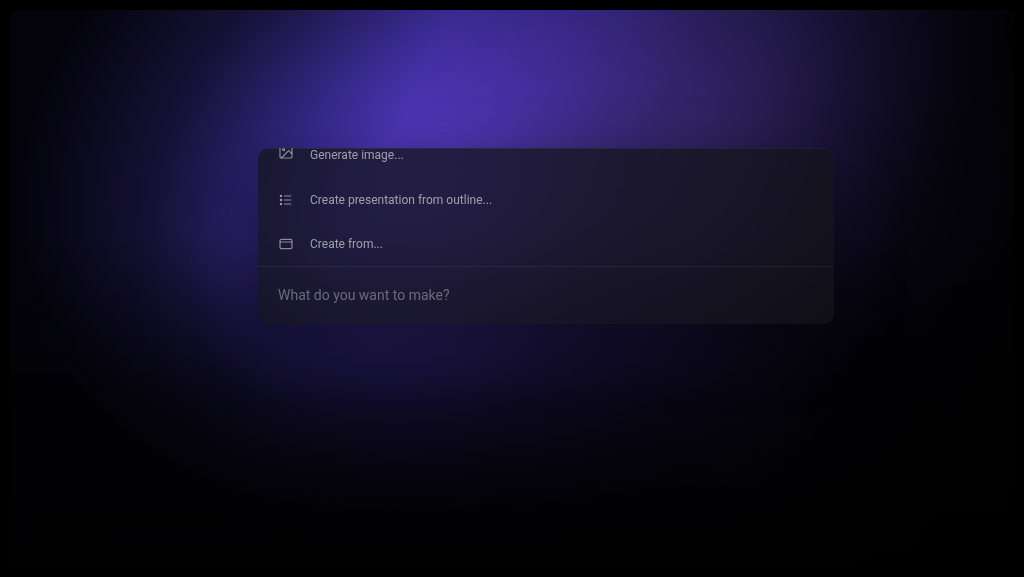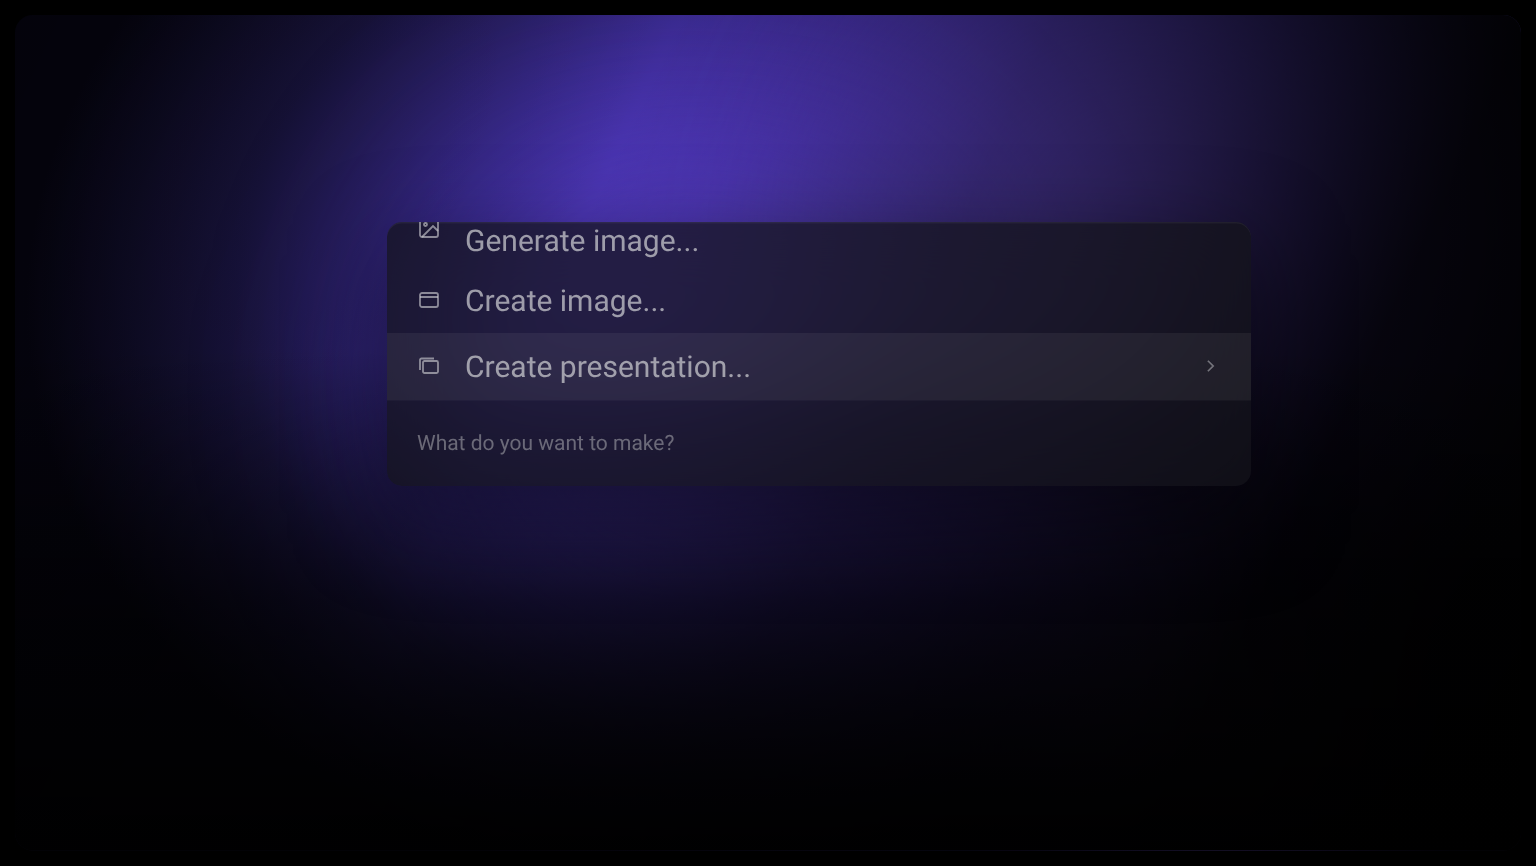--- a/index.html
+++ b/index.html
@@ -91,21 +91,21 @@
     }
 
     .menu-item {
       display: flex;
       align-items: center;
       height: 44px;
       padding: 0 20px;
       cursor: pointer;
       gap: 16px;
       color: rgba(200, 200, 205, 0.75);
-      font-size: 20px;
+      font-size: 12px;
     }
 
     .menu-item.partial {
       height: 30px;
       padding-top: 0;
       align-items: flex-start;
     }
 
     .menu-item.partial .icon-holder {
       margin-top: -4px;
@@ -181,46 +181,45 @@
         <span class="icon-holder">
           <svg viewBox="0 0 24 24" fill="none" stroke="currentColor" stroke-width="1.8">
             <rect x="3" y="3" width="18" height="18" rx="2"></rect>
             <circle cx="8.5" cy="8.5" r="1.5"></circle>
             <path d="M21 15l-5-5L5 21"></path>
           </svg>
         </span>
         <span class="menu-label">Generate image...</span>
       </li>
 
+      <li class="menu-item">
+        <span class="icon-holder">
+          <svg viewBox="0 0 24 24" fill="none" stroke="currentColor" stroke-width="1.8">
+            <line x1="9" y1="6" x2="20" y2="6"></line>
+            <line x1="9" y1="12" x2="20" y2="12"></line>
+            <line x1="9" y1="18" x2="20" y2="18"></line>
+            <circle cx="4.5" cy="6" r="1" fill="currentColor"></circle>
+            <circle cx="4.5" cy="12" r="1" fill="currentColor"></circle>
+            <circle cx="4.5" cy="18" r="1" fill="currentColor"></circle>
+          </svg>
+        </span>
+        <span class="menu-label">Create presentation from outline...</span>
+      </li>
 
 
       <li class="menu-item">
         <span class="icon-holder">
           <svg viewBox="0 0 24 24" fill="none" stroke="currentColor" stroke-width="1.8">
             <rect x="3" y="5" width="18" height="14" rx="2"></rect>
             <line x1="3" y1="9" x2="21" y2="9"></line>
           </svg>
         </span>
-        <span class="menu-label">Create image...</span>
+        <span class="menu-label">Create from...</span>
       </li>
 
-      <li class="menu-item highlighted">
-        <span class="icon-holder">
-          <svg viewBox="0 0 24 24" fill="none" stroke="currentColor" stroke-width="1.8">
-            <rect x="6" y="7" width="15" height="12" rx="1.5"></rect>
-            <path d="M3 16V6a1.5 1.5 0 0 1 1.5-1.5H17"></path>
-          </svg>
-        </span>
-        <span class="menu-label">Create presentation...</span>
-        <span class="chevron">
-          <svg viewBox="0 0 24 24" fill="none" stroke="currentColor" stroke-width="2">
-            <polyline points="9 18 15 12 9 6"></polyline>
-          </svg>
-        </span>
-      </li>
 
     </ul>
 
     <div class="input-row">
       <input type="text" class="prompt-input" placeholder="What do you want to make?" style="">
     </div>
   </div>
 </div>
 
 </body></html>

